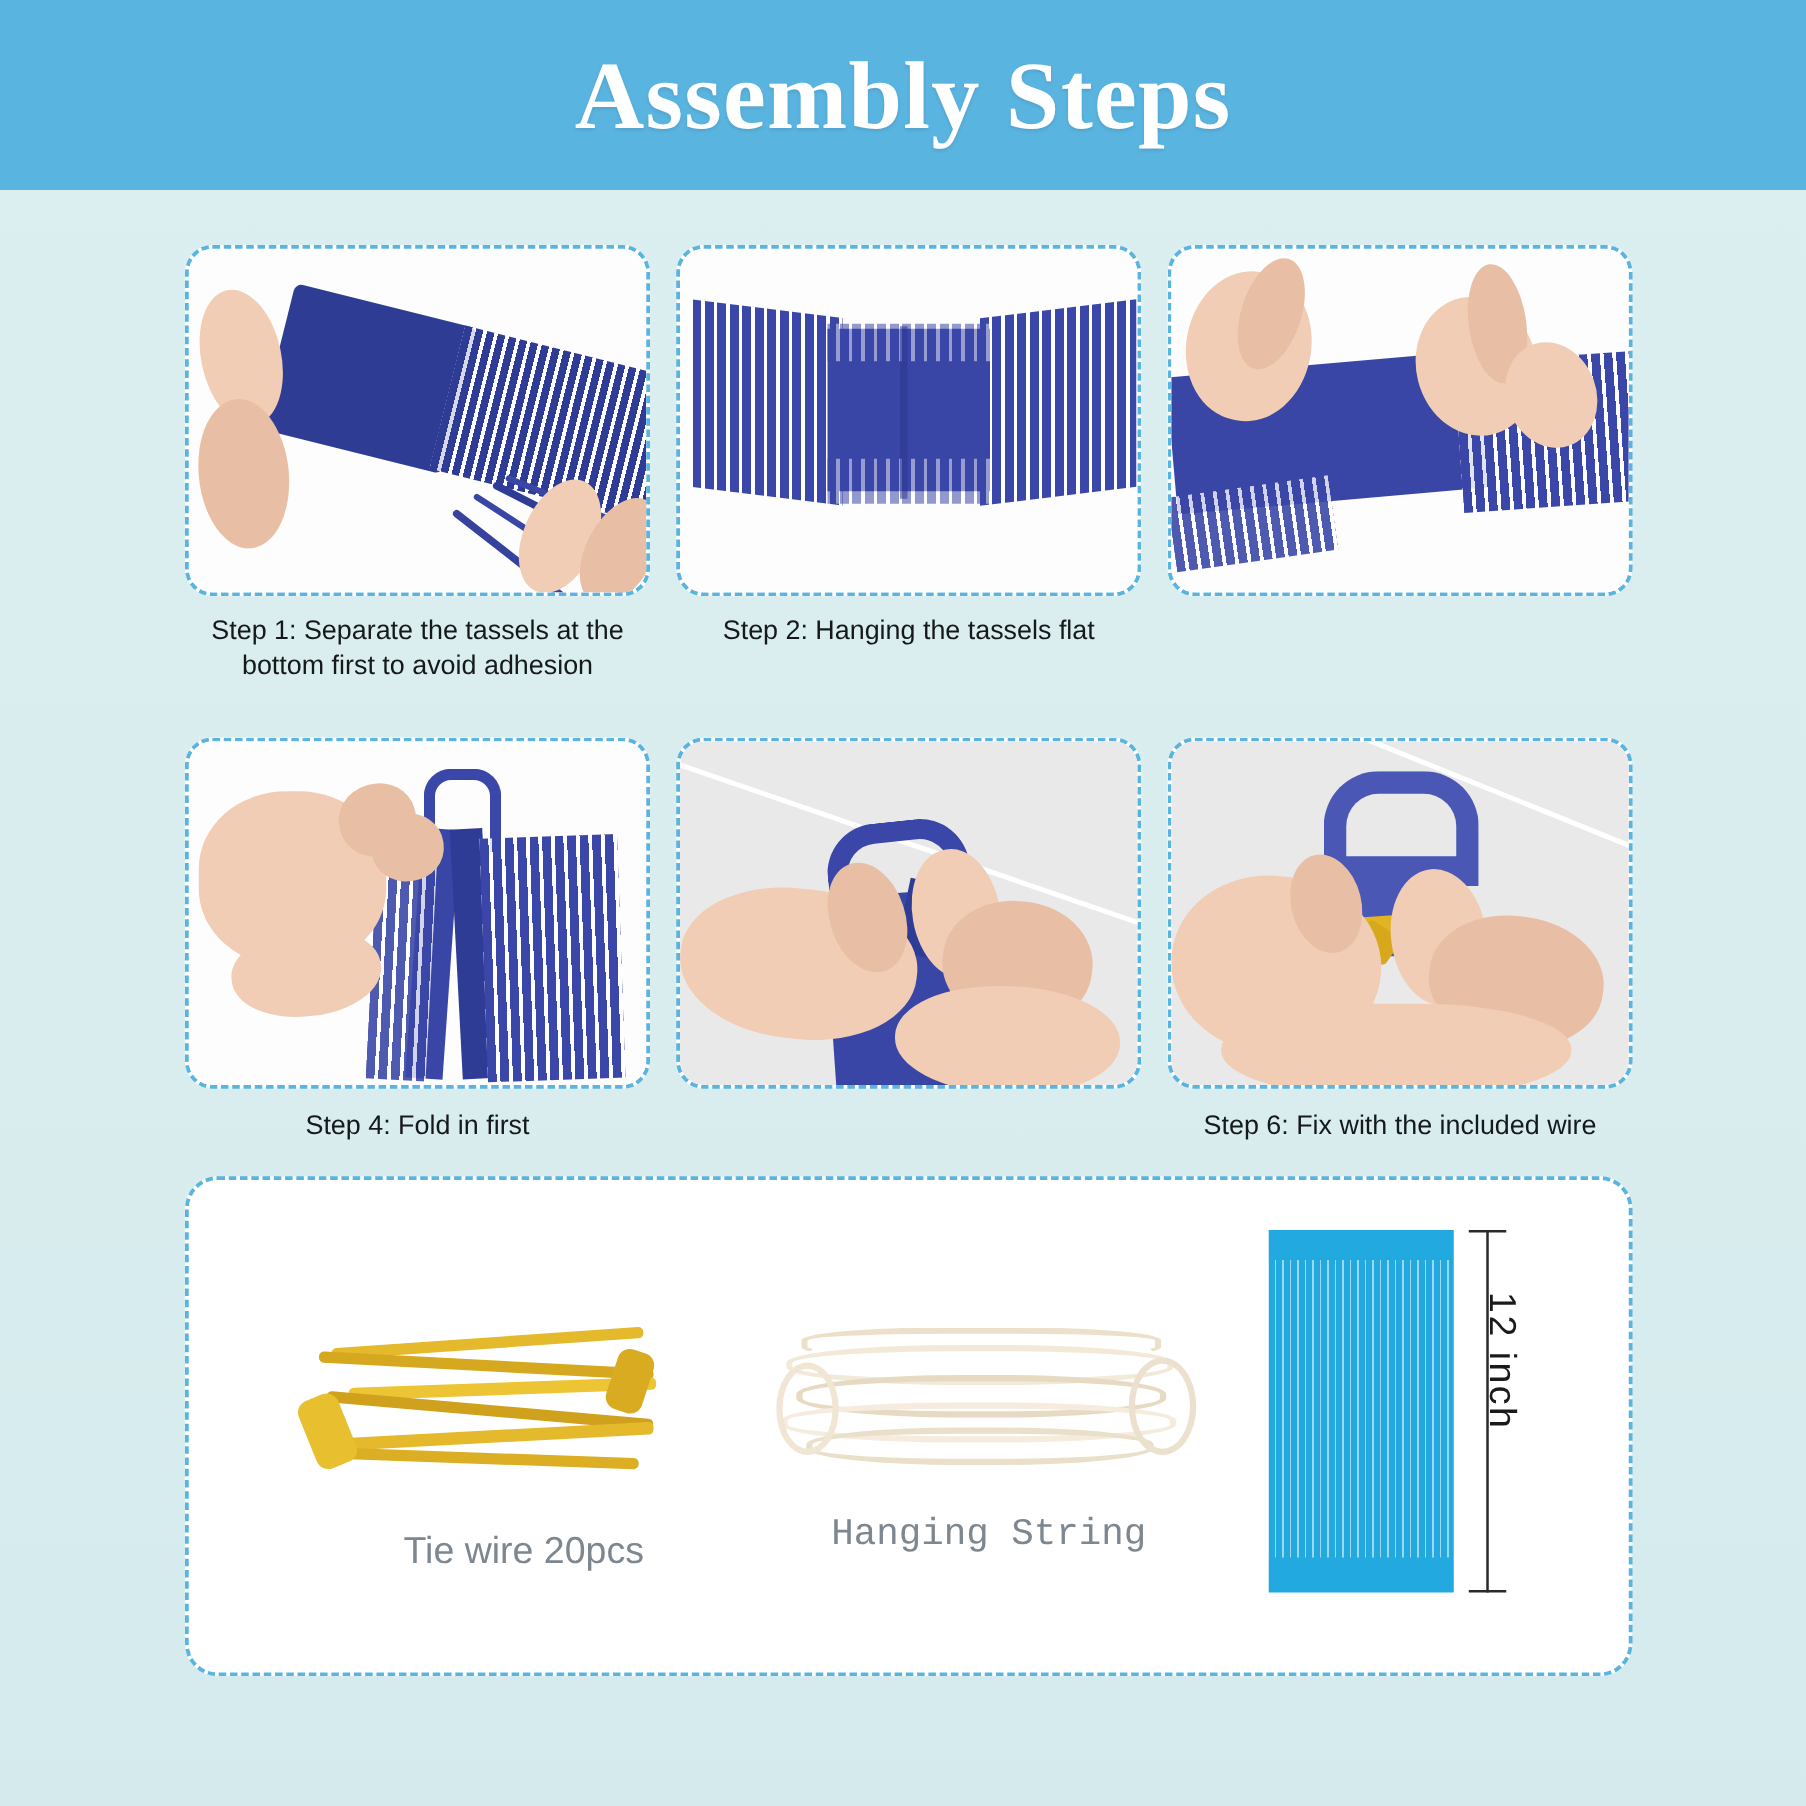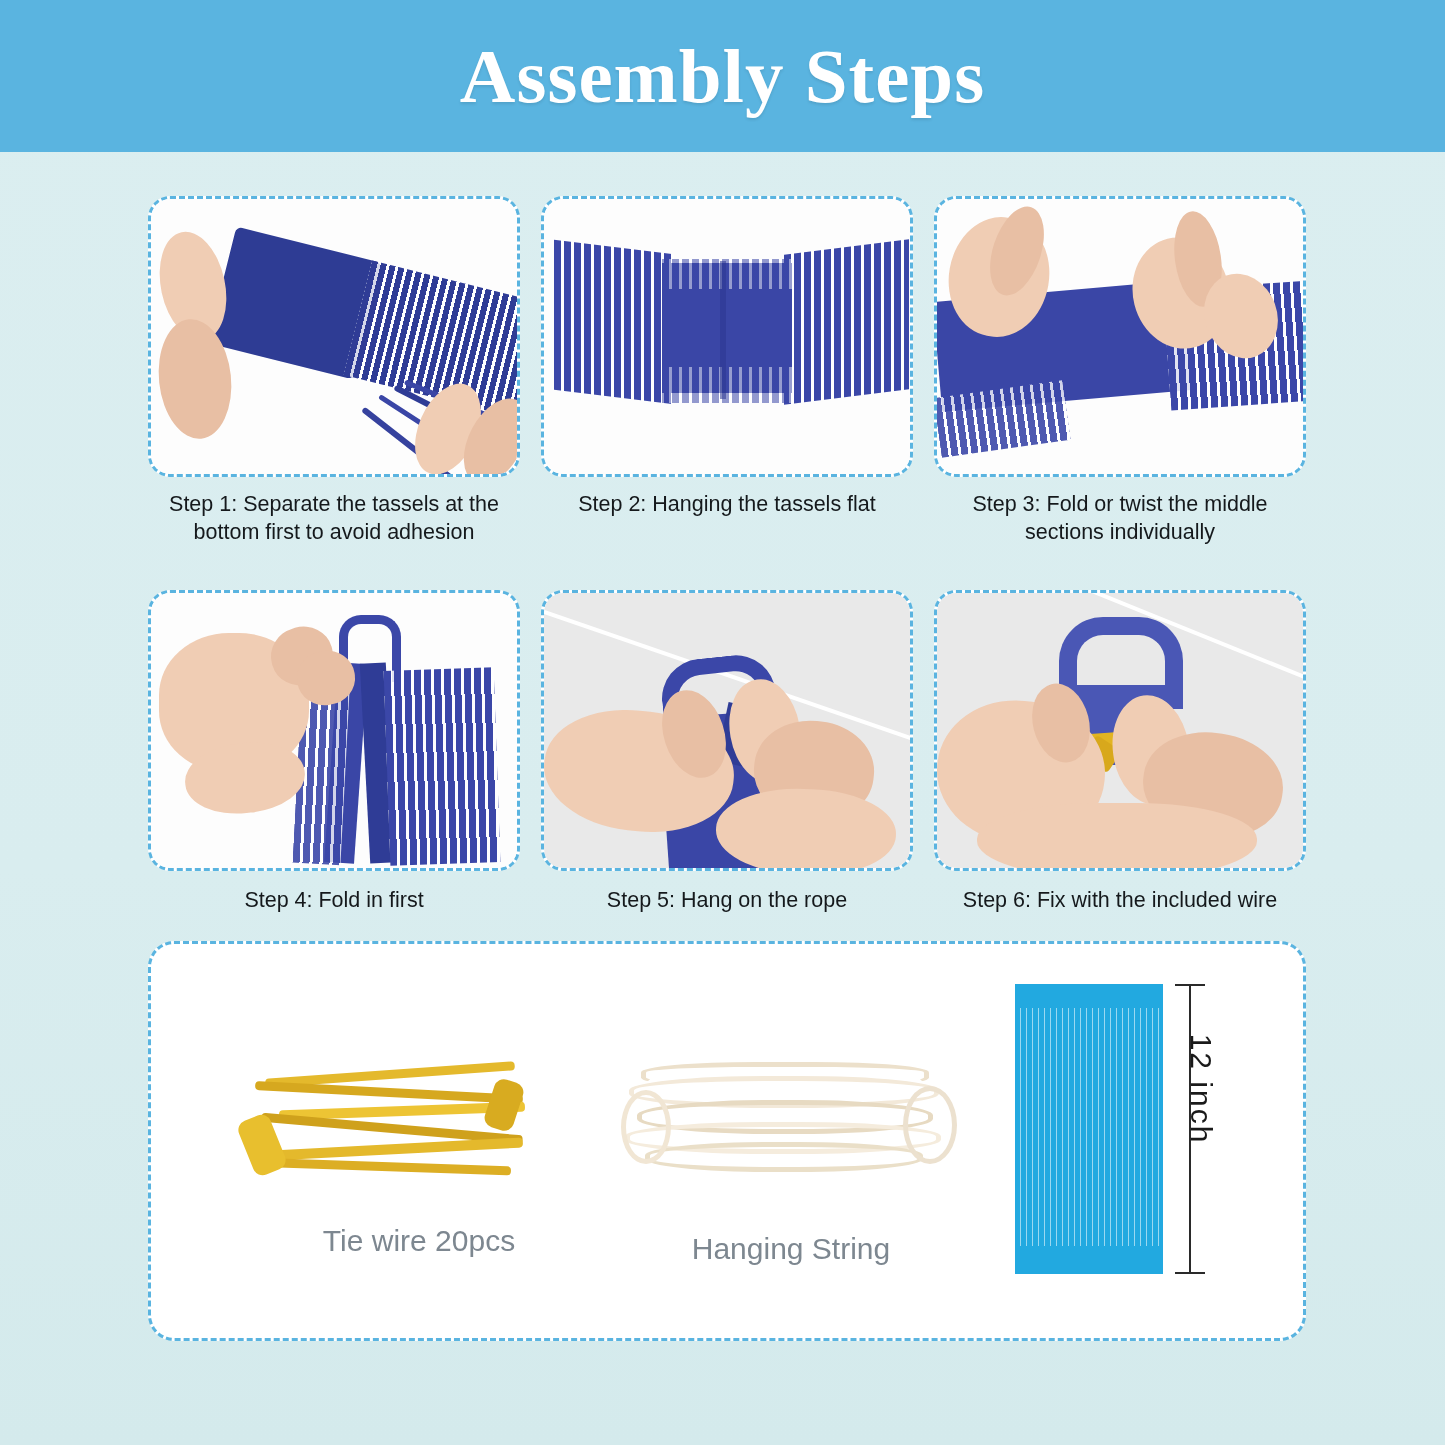--- a/index.html
+++ b/index.html
@@ -104,21 +104,21 @@
     height: 100%;
   }
   .supply-label {
     position: absolute;
     font-size: 30px;
     color: #7d8790;
     text-align: center;
     width: 320px;
   }
   .label-wire { left: 108px; top: 280px; }
-  .label-string { left: 480px; top: 288px; }
+  .label-string { left: 480px; top: 267px; font-family: Liberation Mono, monospace; }
 
   
   .bg-white { position:absolute; inset:0; background:#fdfdfd; }
   .bg-grey { position:absolute; inset:0; background:#e9e9e9; }
 
   
   .fringe {
     position: absolute;
     background: repeating-linear-gradient(
       90deg,
@@ -250,21 +250,20 @@
           <div class="fringe" style="left:0px; top:190px; width:130px; height:60px; transform:rotate(-8deg); opacity:0.9;"></div>
 
           <div class="skin" style="left:12px; top:18px; width:100px; height:120px; border-radius:50px/62px; transform:rotate(10deg);"></div>
           <div class="skin2" style="left:56px; top:6px; width:48px; height:92px; border-radius:24px/46px; transform:rotate(18deg);"></div>
 
           <div class="skin" style="left:196px; top:38px; width:96px; height:112px; border-radius:48px/56px; transform:rotate(-14deg);"></div>
           <div class="skin2" style="left:238px; top:12px; width:46px; height:96px; border-radius:23px/48px; transform:rotate(-8deg);"></div>
           <div class="skin" style="left:268px; top:74px; width:72px; height:86px; border-radius:36px/43px; transform:rotate(-20deg);"></div>
         </div>
       </div>
-      <div class="step-caption">Step 3: Fold or twist the middle sections individually</div>
     </div>
 
     <div class="spacer-row"></div>
     <div class="spacer-row"></div>
     <div class="spacer-row"></div>
 
     <div class="step-cell row2">
       <div class="photo-frame">
         <div class="photo-inner">
           <div class="bg-white"></div>
@@ -295,21 +294,20 @@
           <div class="solid-blue" style="left:120px; top:122px; width:96px; height:160px; background:#3a46a6; transform:rotate(-4deg);"></div>
           <div class="solid-blue" style="left:178px; top:112px; width:34px; height:60px; background:#2f3c96; transform:rotate(12deg);"></div>
 
           <div class="skin" style="left:0px; top:118px; width:190px; height:120px; border-radius:90px/58px; transform:rotate(6deg);"></div>
           <div class="skin2" style="left:120px; top:96px; width:60px; height:90px; border-radius:30px/44px; transform:rotate(-18deg);"></div>
           <div class="skin" style="left:186px; top:86px; width:70px; height:104px; border-radius:34px/52px; transform:rotate(-10deg);"></div>
           <div class="skin2" style="left:210px; top:128px; width:120px; height:100px; border-radius:58px/48px; transform:rotate(6deg);"></div>
           <div class="skin" style="left:172px; top:196px; width:180px; height:86px; border-radius:86px/42px; transform:rotate(2deg);"></div>
         </div>
       </div>
-      <div class="step-caption">Step 5: Hang on the rope</div>
     </div>
 
     <div class="step-cell row2">
       <div class="photo-frame">
         <div class="photo-inner">
           <div class="bg-grey"></div>
           <div style="position:absolute; left:140px; top:-10px; width:400px; height:4px; background:#ffffff; transform:rotate(22deg); transform-origin:left center;"></div>
 
           <div style="position:absolute; left:122px; top:24px; width:88px; height:74px; border:18px solid #4a57b5; border-bottom:none; border-radius:44px 44px 0 0;"></div>
           <div class="solid-blue" style="left:112px; top:92px; width:118px; height:80px; background:#4a57b5;"></div>

